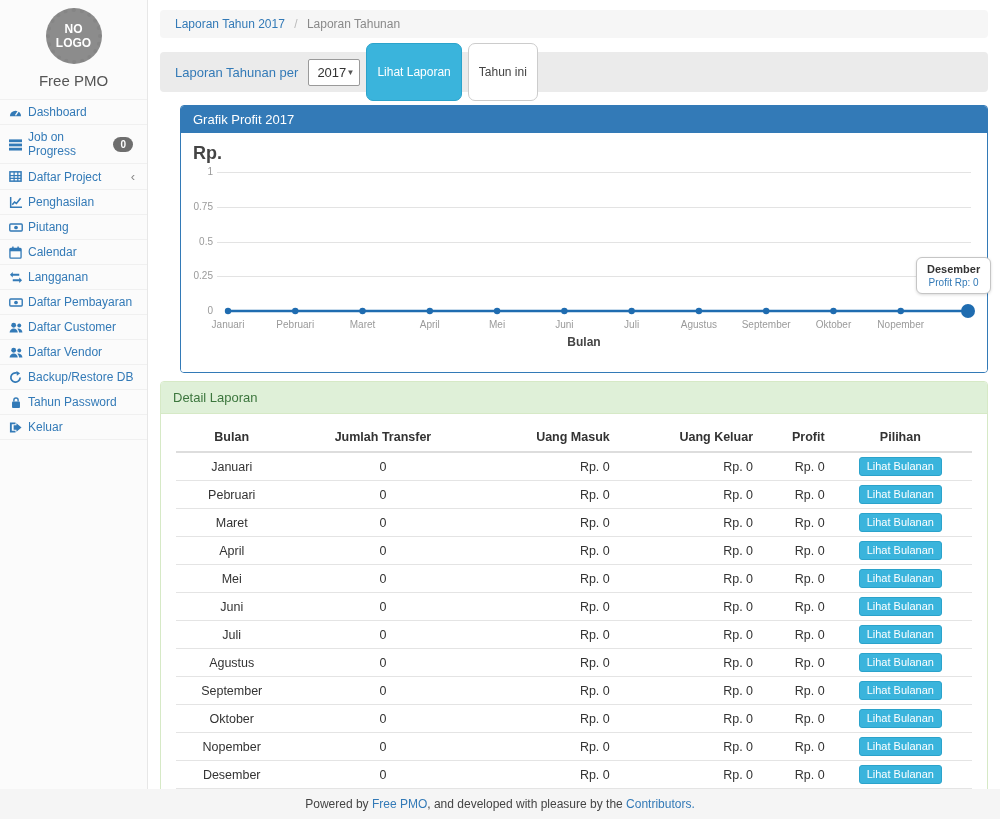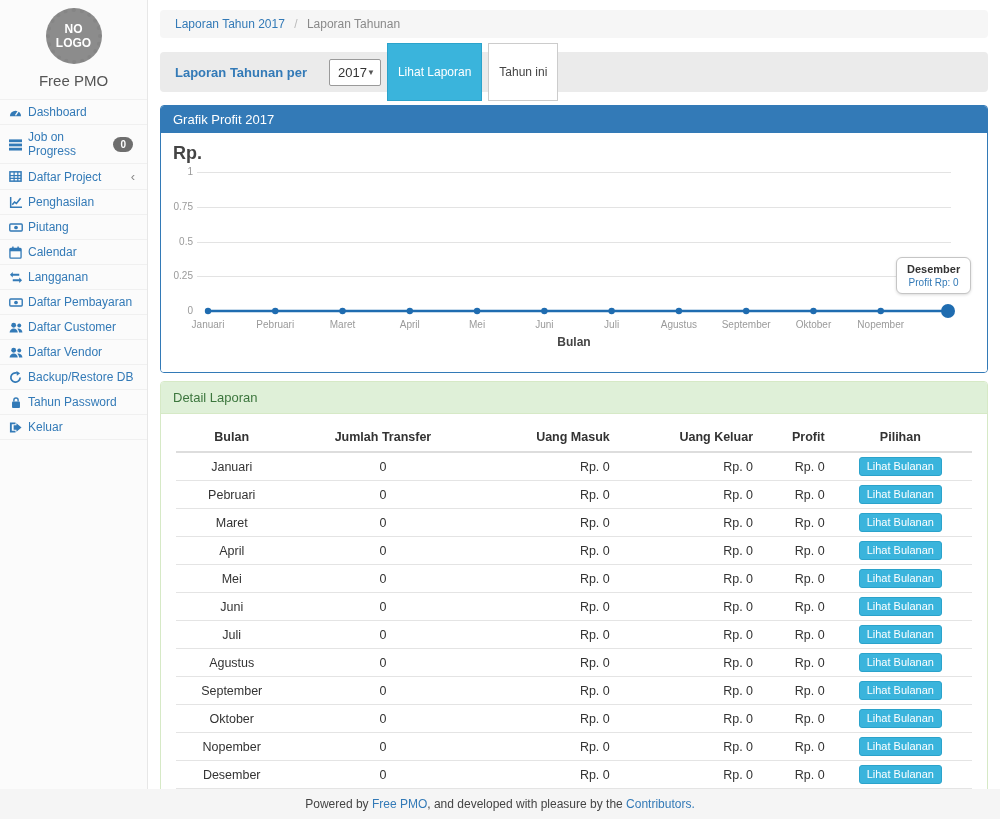--- a/index.html
+++ b/index.html
@@ -30,34 +30,34 @@
   
   .content { position:absolute; left:160px; top:0; width:828px; }
   .breadcrumb { margin-top:10px; height:28px; line-height:28px; background:#f6f6f6;
     border-radius:4px; padding:0 15px; font-size:12px; color:#999; }
   .breadcrumb a { color:#337ab7; text-decoration:none; cursor:pointer; }
   .breadcrumb .sep { margin:0 6px; color:#bbb; }
   .breadcrumb .current { color:#8a8a8a; }
 
   .filterbar { margin-top:14px; height:40px; background:#ebebeb; border-radius:4px;
     padding:0 15px; display:flex; align-items:center; gap:6px; }
-  .filterbar .flabel { color:#337ab7; font-weight:bold; font-size:13px; margin-right:16px; }
+  .filterbar .flabel { color:#337ab7; font-weight:normal; font-size:13px; margin-right:4px; }
   .fselect { background:#fff; border:1px solid #9a9a9a; border-radius:2px; height:27px;
     width:52px; display:inline-flex; align-items:center; justify-content:space-between;
     padding:0 5px 0 8px; font-size:13px; color:#333; cursor:pointer; }
   .fselect .caret { font-size:8px; color:#555; }
-  .btn { display:inline-block; border-radius:0; font-size:12px; padding:22px 10px;
+  .btn { display:inline-block; border-radius:7px; font-size:12px; padding:22px 10px;
     cursor:pointer; border:1px solid transparent; line-height:1; }
   .btn-info { background:#3ab4dc; border-color:#2ba3cb; color:#fff; }
   .btn-default { background:#fff; border-color:#ccc; color:#444; }
   .btn-xs { font-size:11px; padding:3px 7px; border-radius:3px; }
 
   
   .panel { border-radius:4px; margin-top:13px; }
-  .panel-primary { border:1px solid #337ab7; }
+  .panel-primary { border:1px solid #337ab7;margin-left:20px; }
   .panel-primary .panel-heading { background:#337ab7; color:#fff; font-size:13px;
     padding:6px 12px; border-radius:3px 3px 0 0; }
   .chart-body { position:relative; height:239px; background:#fff; border-radius:0 0 3px 3px; }
   .ylab { position:absolute; left:12px; top:10px; font-weight:bold; font-size:18px; color:#444; }
   .gridline { position:absolute; left:36px; width:754px; height:1px; background:#e3e3e3; }
   .ytick { position:absolute; left:0; width:32px; text-align:right; font-size:10px; color:#9a9a9a; }
   .chart-svg { position:absolute; left:0; top:0; }
   .xtick { position:absolute; width:80px; margin-left:-40px; text-align:center;
     font-size:10px; color:#9a9a9a; top:186px; }
   .xlab { position:absolute; left:0; width:100%; text-align:center; top:202px;

